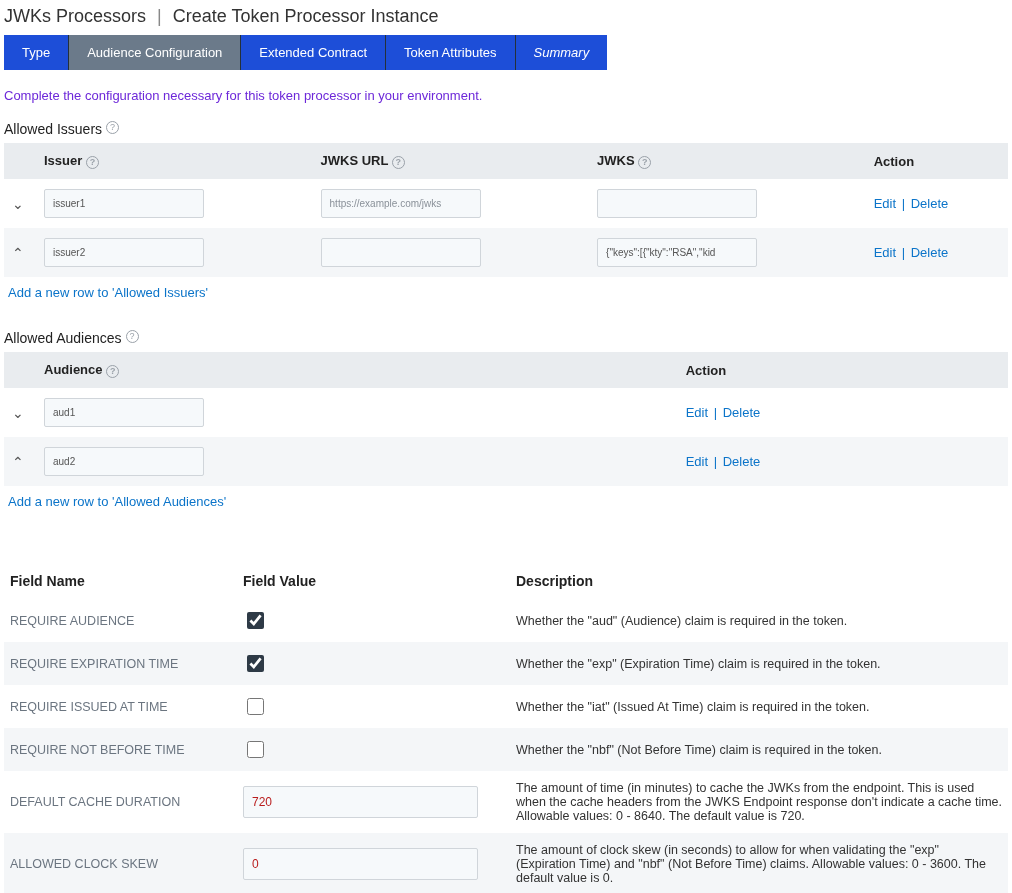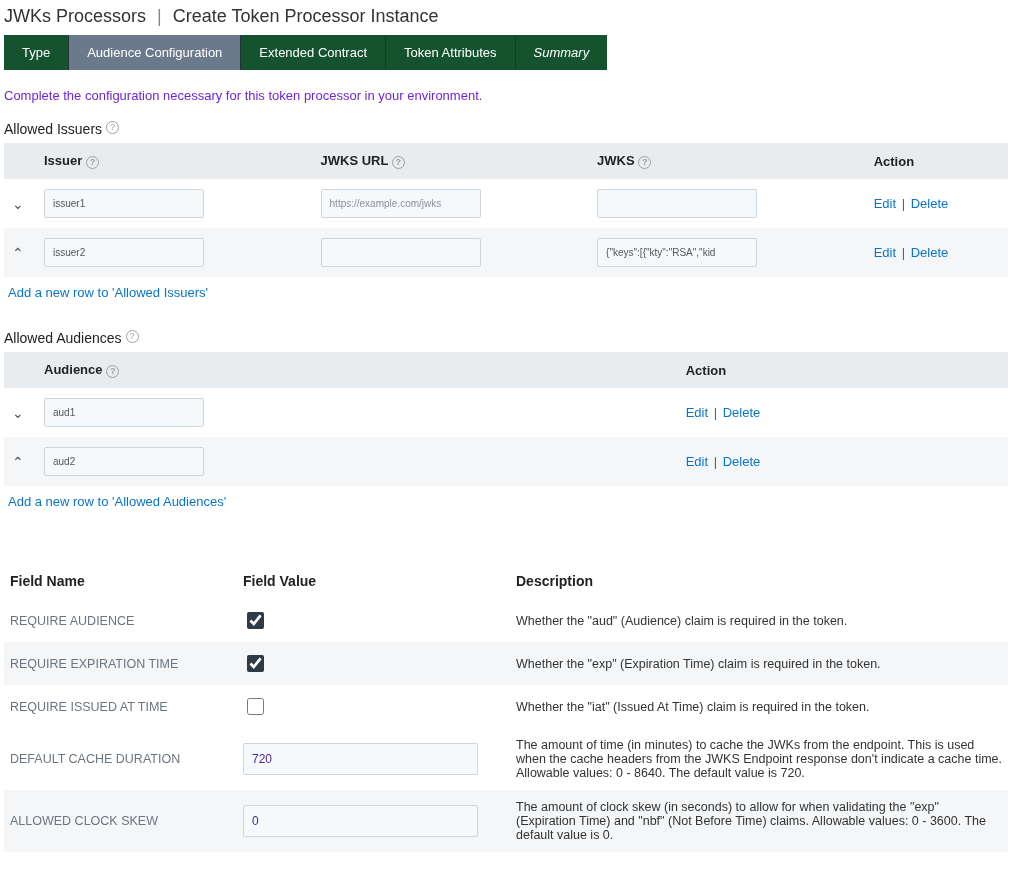--- a/index.html
+++ b/index.html
@@ -16,21 +16,21 @@
     font-size: 18px;
     color: #333;
     margin: 2px 0 8px 0;
   }
   .breadcrumb .sep { color: #888; margin: 0 6px; font-weight: 300; }
   .tabs {
     display: flex;
     margin-bottom: 18px;
   }
   .tab {
-    background: #14532d;
+    background: #1d4ed8;
     color: #fff;
     padding: 10px 18px;
     font-size: 13px;
     border-right: 1px solid #24303a;
     cursor: pointer;
   }
   .tab:last-child { border-right: none; font-style: italic; }
   .tab.active { background: #6b7a8a; }
   .intro {
     margin-bottom: 18px;
@@ -83,21 +83,21 @@
   .fields-table .fname { color: #6b7580; font-size: 12.5px; width: 233px;}
   .fields-table .fvalue { width: 273px; }
   .fields-table .fdesc { color: #333; }
   input.num-input {
     width: 235px;
     padding: 8px 8px;
     border: 1px solid #d0d5da;
     border-radius: 2px;
     background: #f6f9fb;
     font-size: 12px;
-    color: #4c1d95;
+    color: #b91c1c;
   }
   input[type=checkbox].chk {
     width: 17px; height: 17px; accent-color: #2e3a46;
   }
 </style>
 </head>
 <body>
 
 
 
@@ -212,20 +212,25 @@
       <tr class="alt">
         <td class="fname">REQUIRE EXPIRATION TIME</td>
         <td class="fvalue"><input type="checkbox" class="chk" checked="" style=""></td>
         <td class="fdesc">Whether the "exp" (Expiration Time) claim is required in the token.</td>
       </tr>
       <tr>
         <td class="fname">REQUIRE ISSUED AT TIME</td>
         <td class="fvalue"><input type="checkbox" class="chk" style=""></td>
         <td class="fdesc">Whether the "iat" (Issued At Time) claim is required in the token.</td>
       </tr>
+      <tr class="alt">
+        <td class="fname">REQUIRE NOT BEFORE TIME</td>
+        <td class="fvalue"><input type="checkbox" class="chk" style=""></td>
+        <td class="fdesc">Whether the "nbf" (Not Before Time) claim is required in the token.</td>
+      </tr>
       <tr>
         <td class="fname">DEFAULT CACHE DURATION</td>
         <td class="fvalue"><input class="num-input" value="720" style=""></td>
         <td class="fdesc">The amount of time (in minutes) to cache the JWKs from the endpoint. This is used when the cache headers from the JWKS Endpoint response don't indicate a cache time. Allowable values: 0 - 8640. The default value is 720.</td>
       </tr>
       <tr class="alt">
         <td class="fname">ALLOWED CLOCK SKEW</td>
         <td class="fvalue"><input class="num-input" value="0" style=""></td>
         <td class="fdesc">The amount of clock skew (in seconds) to allow for when validating the "exp" (Expiration Time) and "nbf" (Not Before Time) claims. Allowable values: 0 - 3600. The default value is 0.</td>
       </tr>

